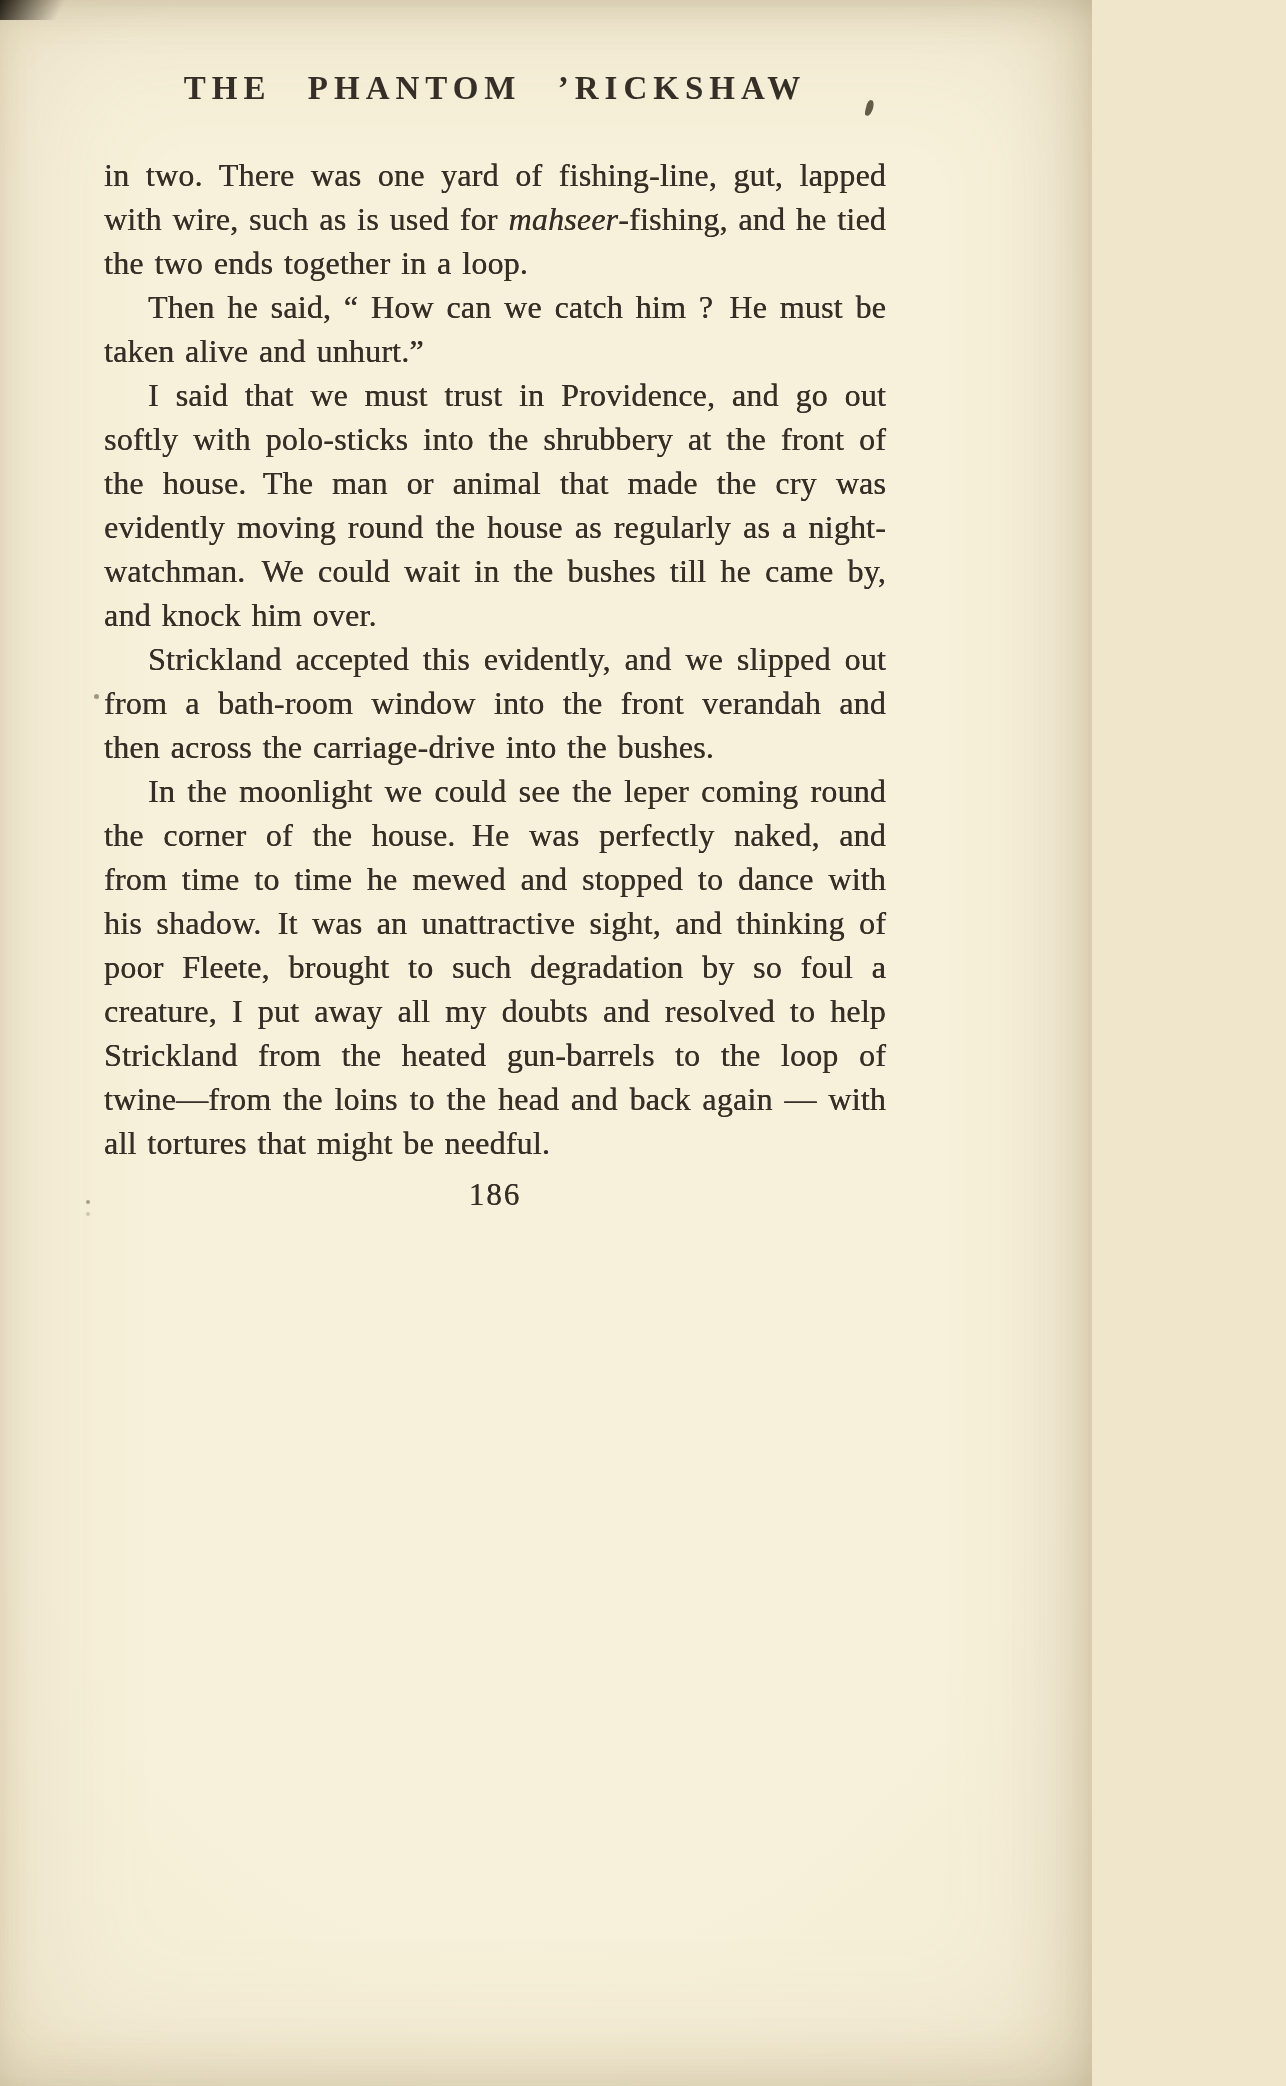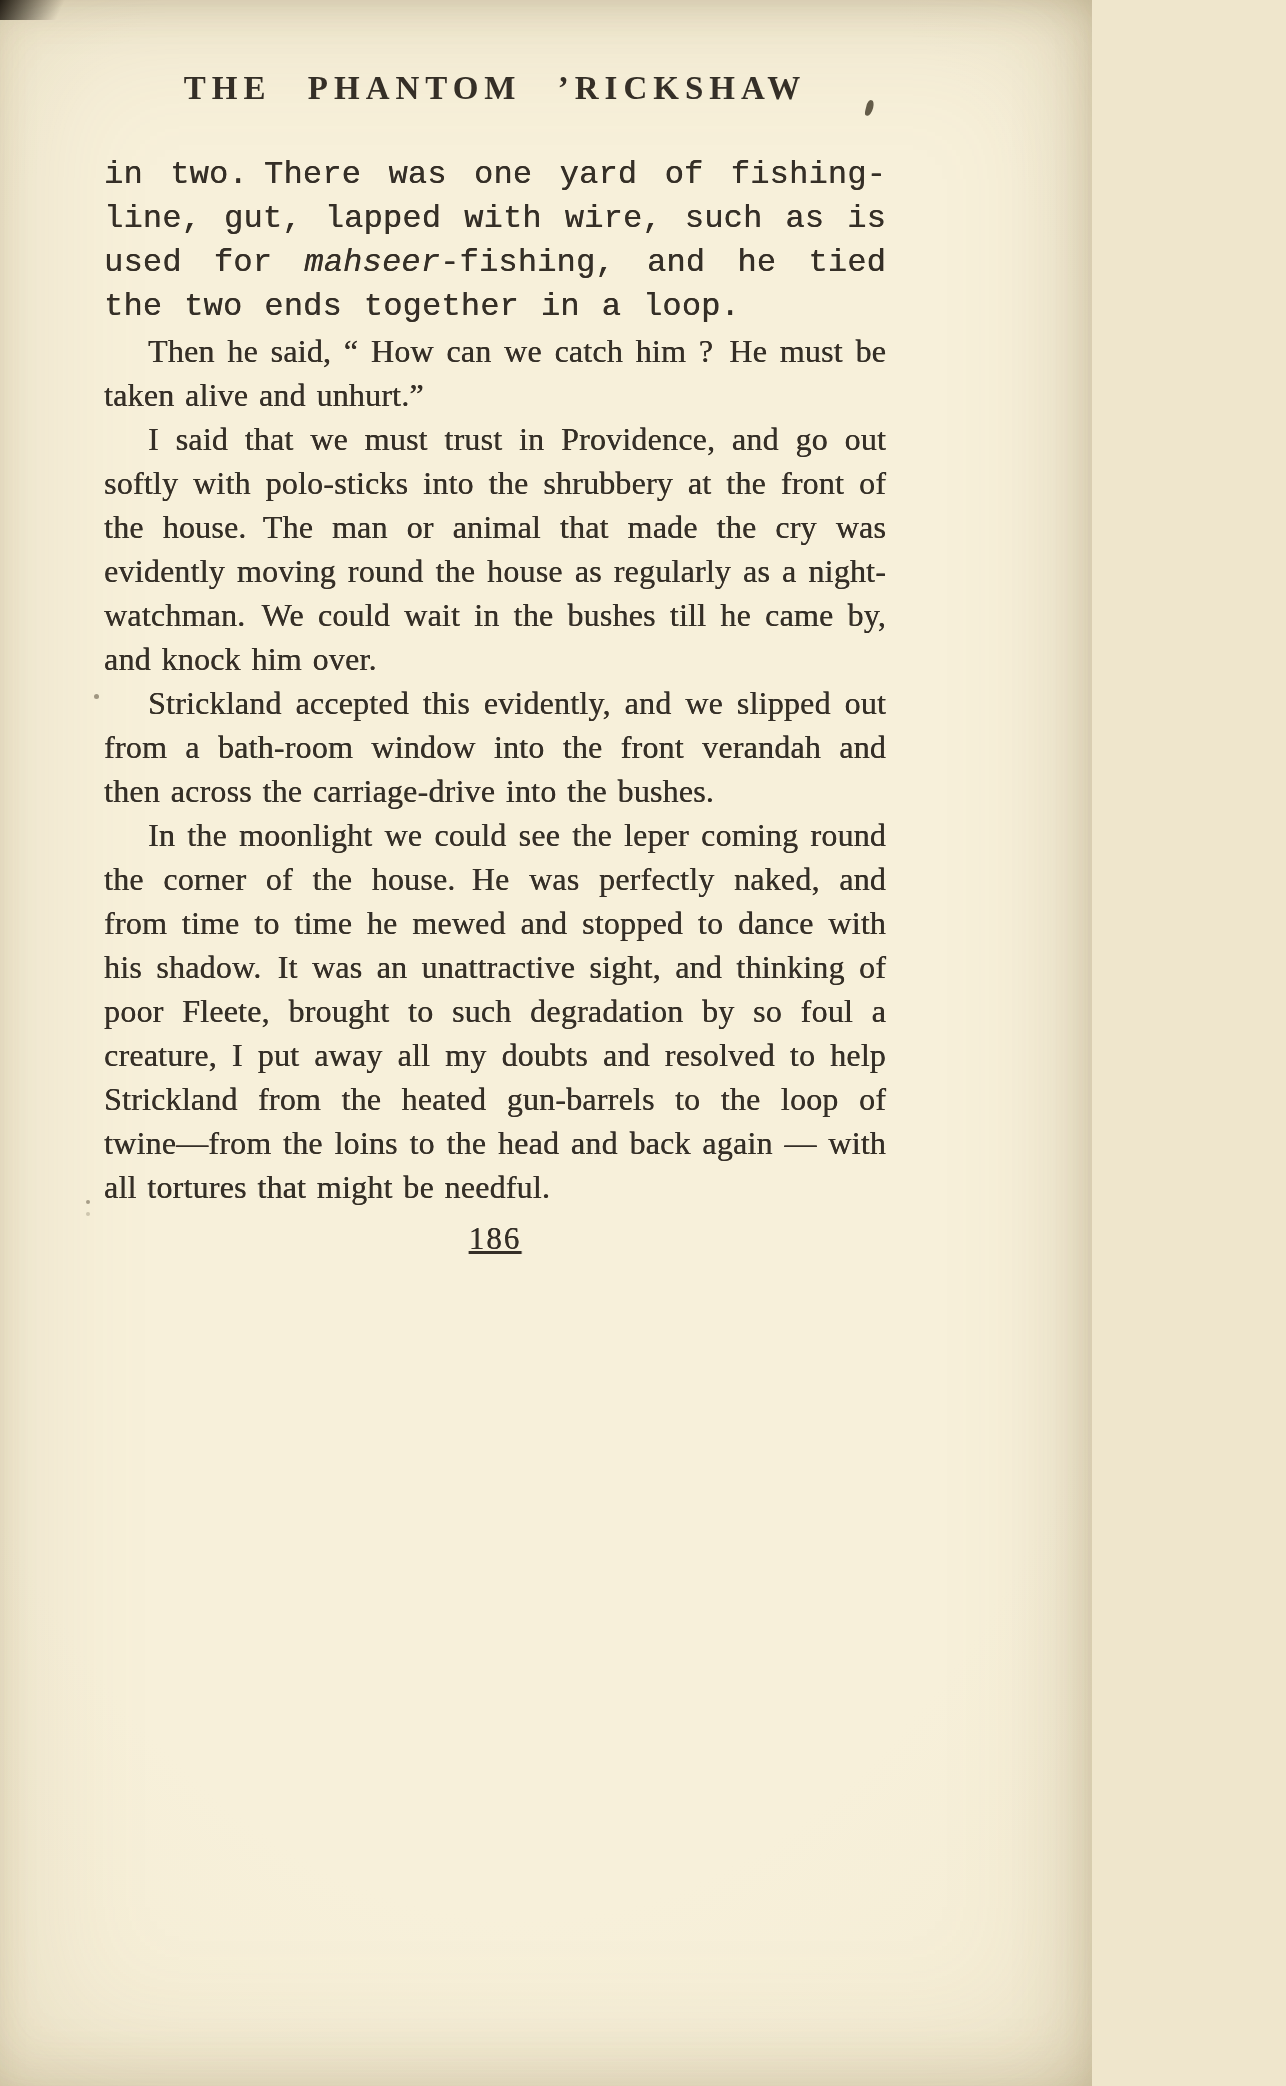--- a/index.html
+++ b/index.html
@@ -77,29 +77,28 @@
   .para {
     margin: 0;
     font-size: 32px;
     line-height: 44px;
     text-align: justify;
     text-indent: 44px;
     word-spacing: 2.5px;
     letter-spacing: 0.2px;
     text-shadow: 0.3px 0 0 currentColor;
   }
-  .no-indent { text-indent: 0; font-family: Liberation Mono, monospace; }
+  .no-indent { text-indent: 0; }
   .ital { font-style: italic; }
   .page-number {
     margin-top: 12px;
     text-align: center;
     font-size: 31px;
     letter-spacing: 2px;
     text-shadow: 0.3px 0 0 currentColor;
-    text-decoration: underline;
   }
 </style>
 </head>
 <body>
 
 <div class="page">
 
   <div class="corner-shadow"></div>
   <div class="speck-quote"></div>
   <div class="speck-dot"></div>

